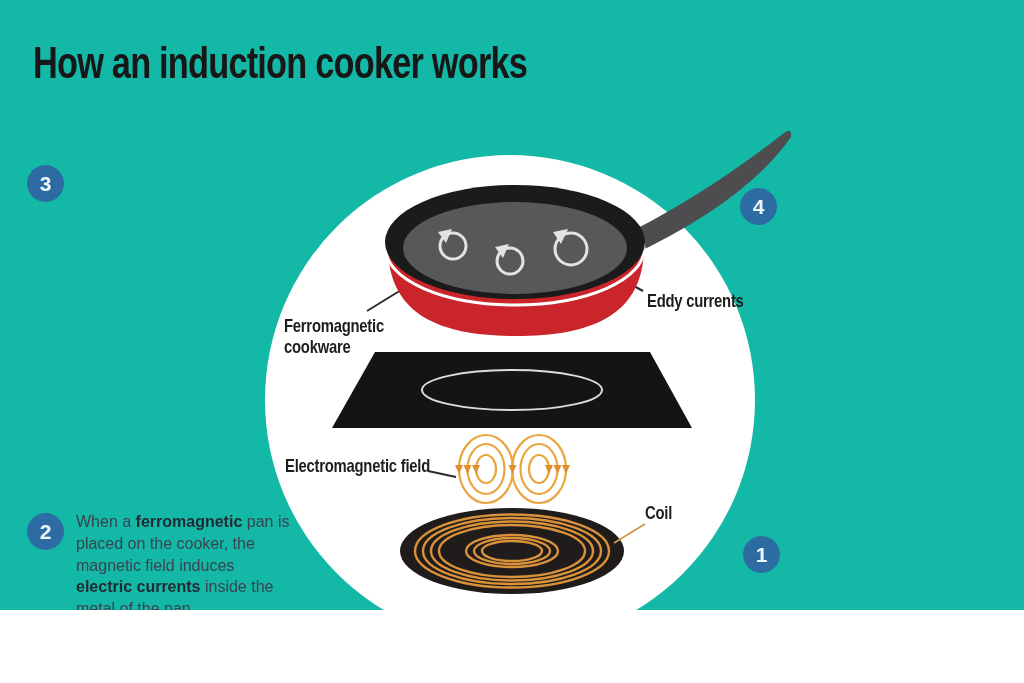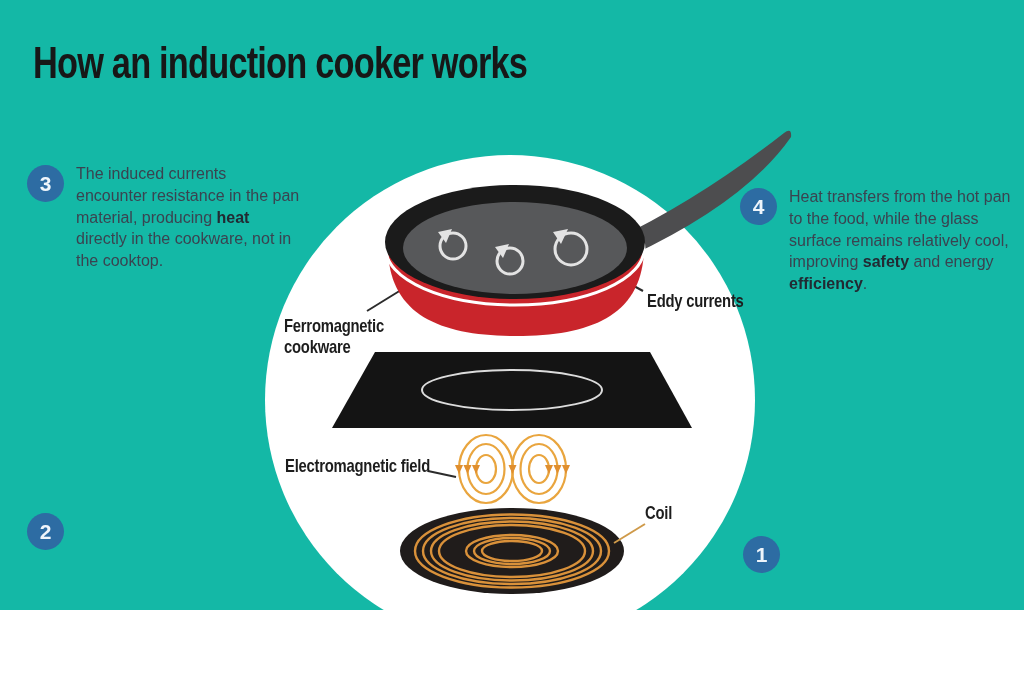--- a/index.html
+++ b/index.html
@@ -115,29 +115,28 @@
 
   <h1 class="title">How an induction cooker works</h1>
 
   <div class="dlabel lbl-cookware">Ferromagnetic cookware</div>
   <div class="dlabel lbl-eddy">Eddy currents</div>
   <div class="dlabel lbl-field">Electromagnetic field</div>
   <div class="dlabel lbl-coil">Coil</div>
 
   <div class="step step-3">
     <div class="badge">3</div>
-    <p class="step-text"><span>The induced currents encounter resistance in the pan material, producing </span><b>heat</b><span> directly in the cookware, not in the cooktop.</span></p>
   </div>
 
   <div class="step step-4">
     <div class="badge">4</div>
-    <p class="step-text"><span>Heat transfers from the hot pan to the food, while the glass surface remains relatively cool, improving </span><b>safety</b><span> and energy </span><b>efficiency</b><span>.</span></p>
   </div>
 
   <div class="step step-2">
     <div class="badge">2</div>
+    <p class="step-text"><span>When a </span><b>ferromagnetic</b><span> pan is placed on the cooker, the magnetic field induces </span><b>electric currents</b><span> inside the metal of the pan.</span></p>
   </div>
 
   <div class="step step-1">
     <div class="badge">1</div>
   </div>
 
 </div>
 
 </body></html>

